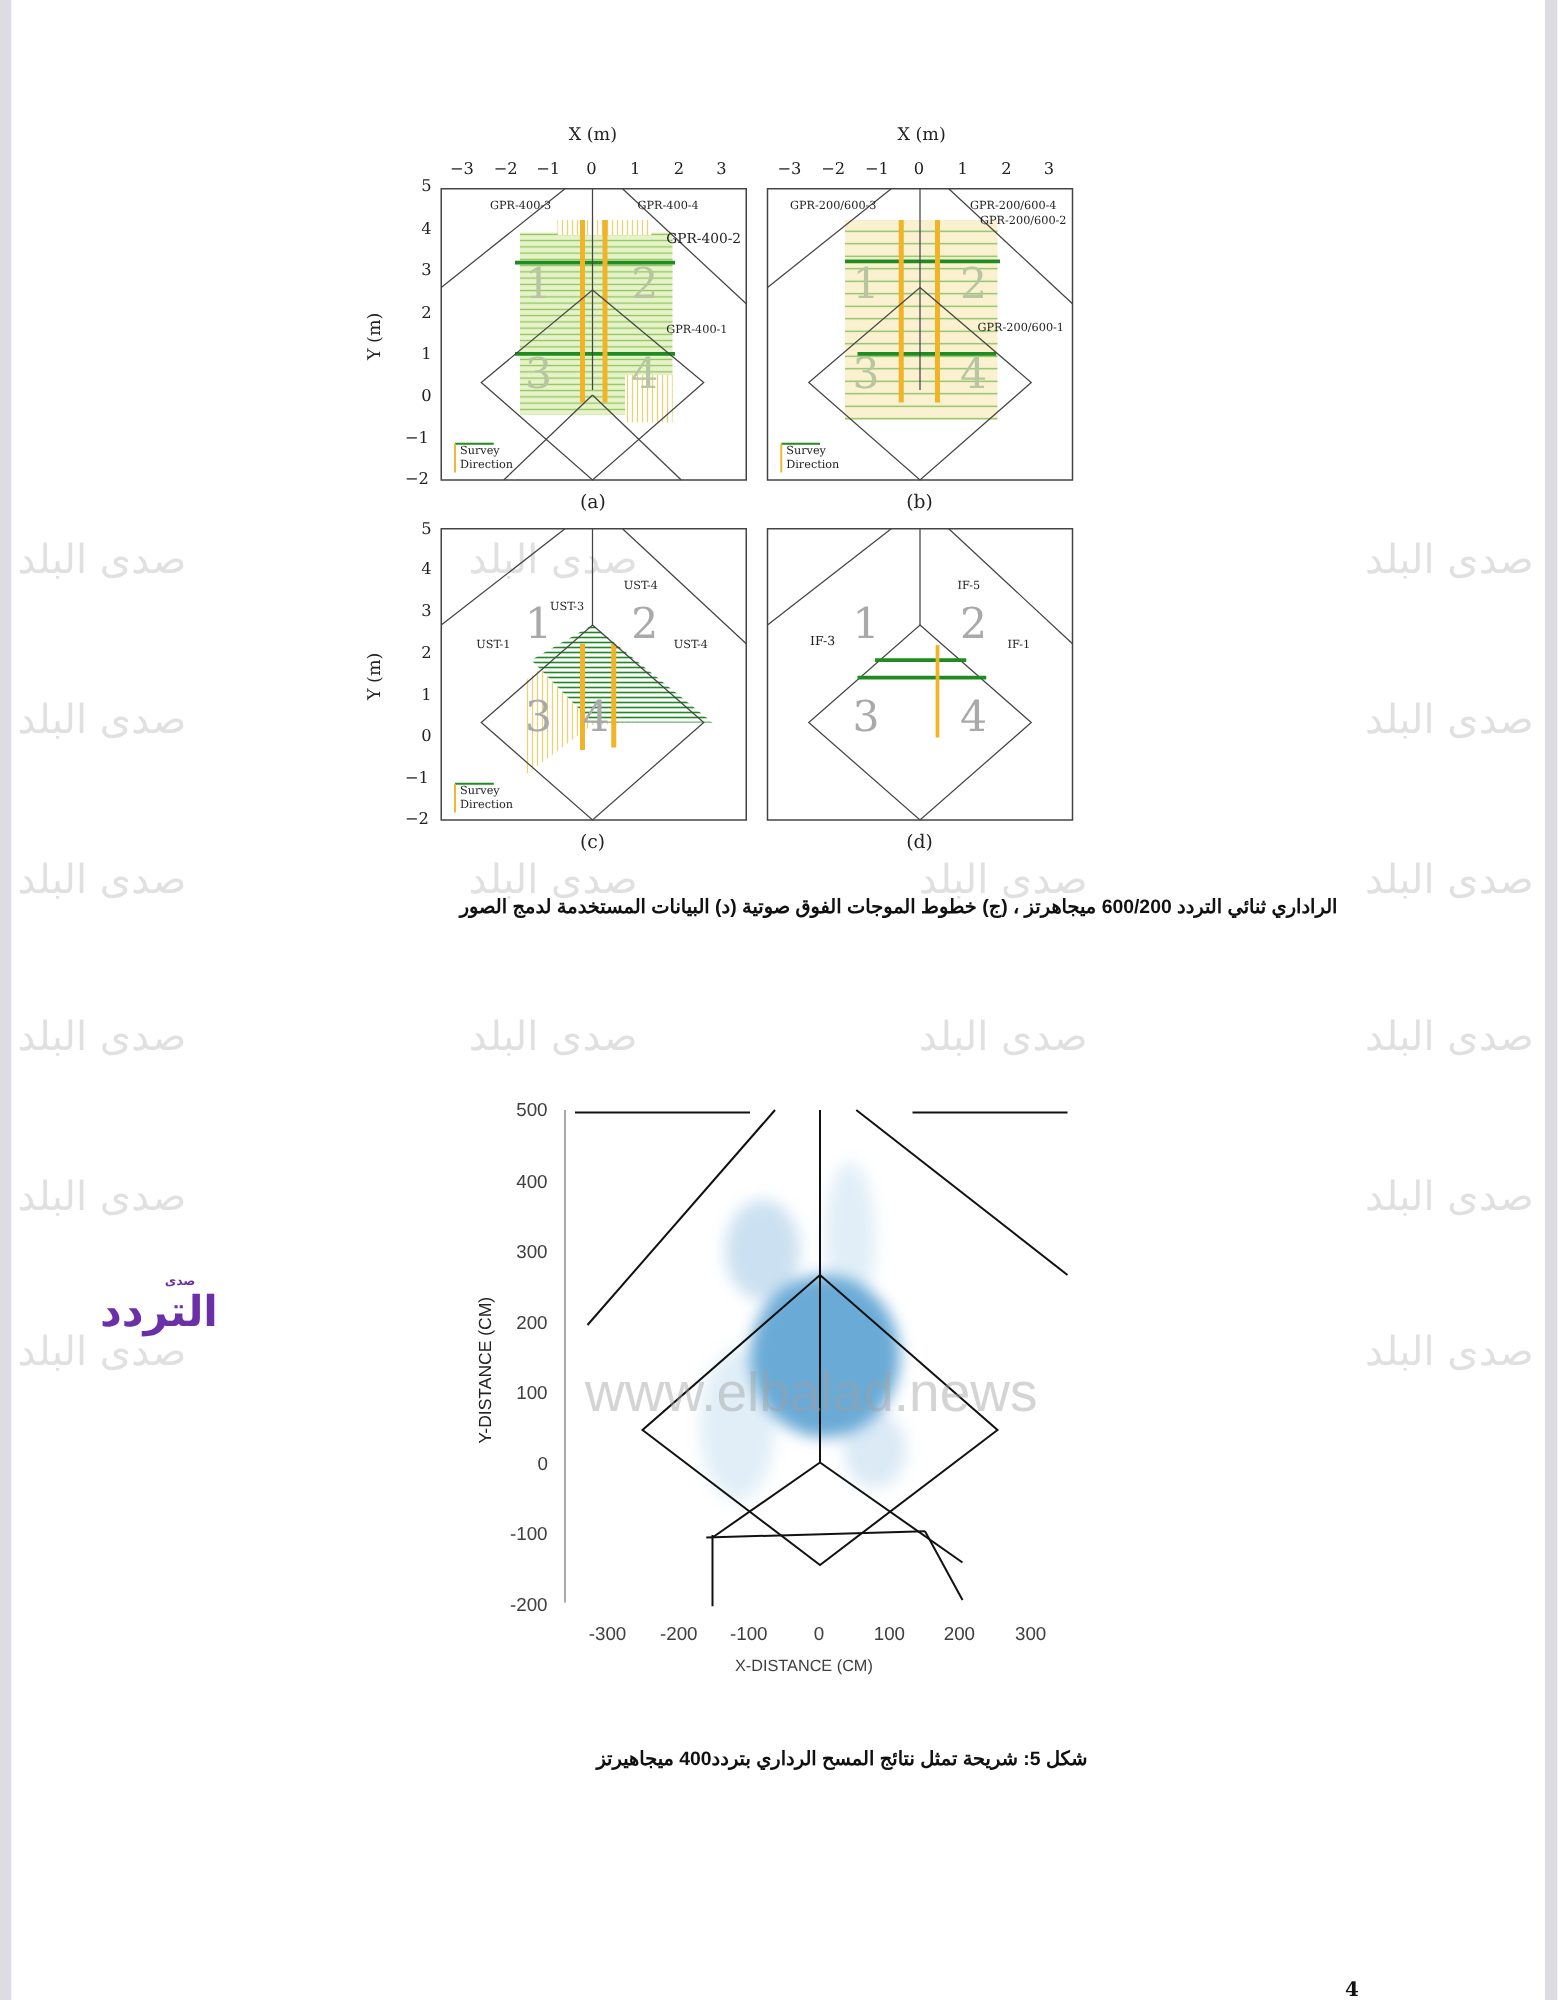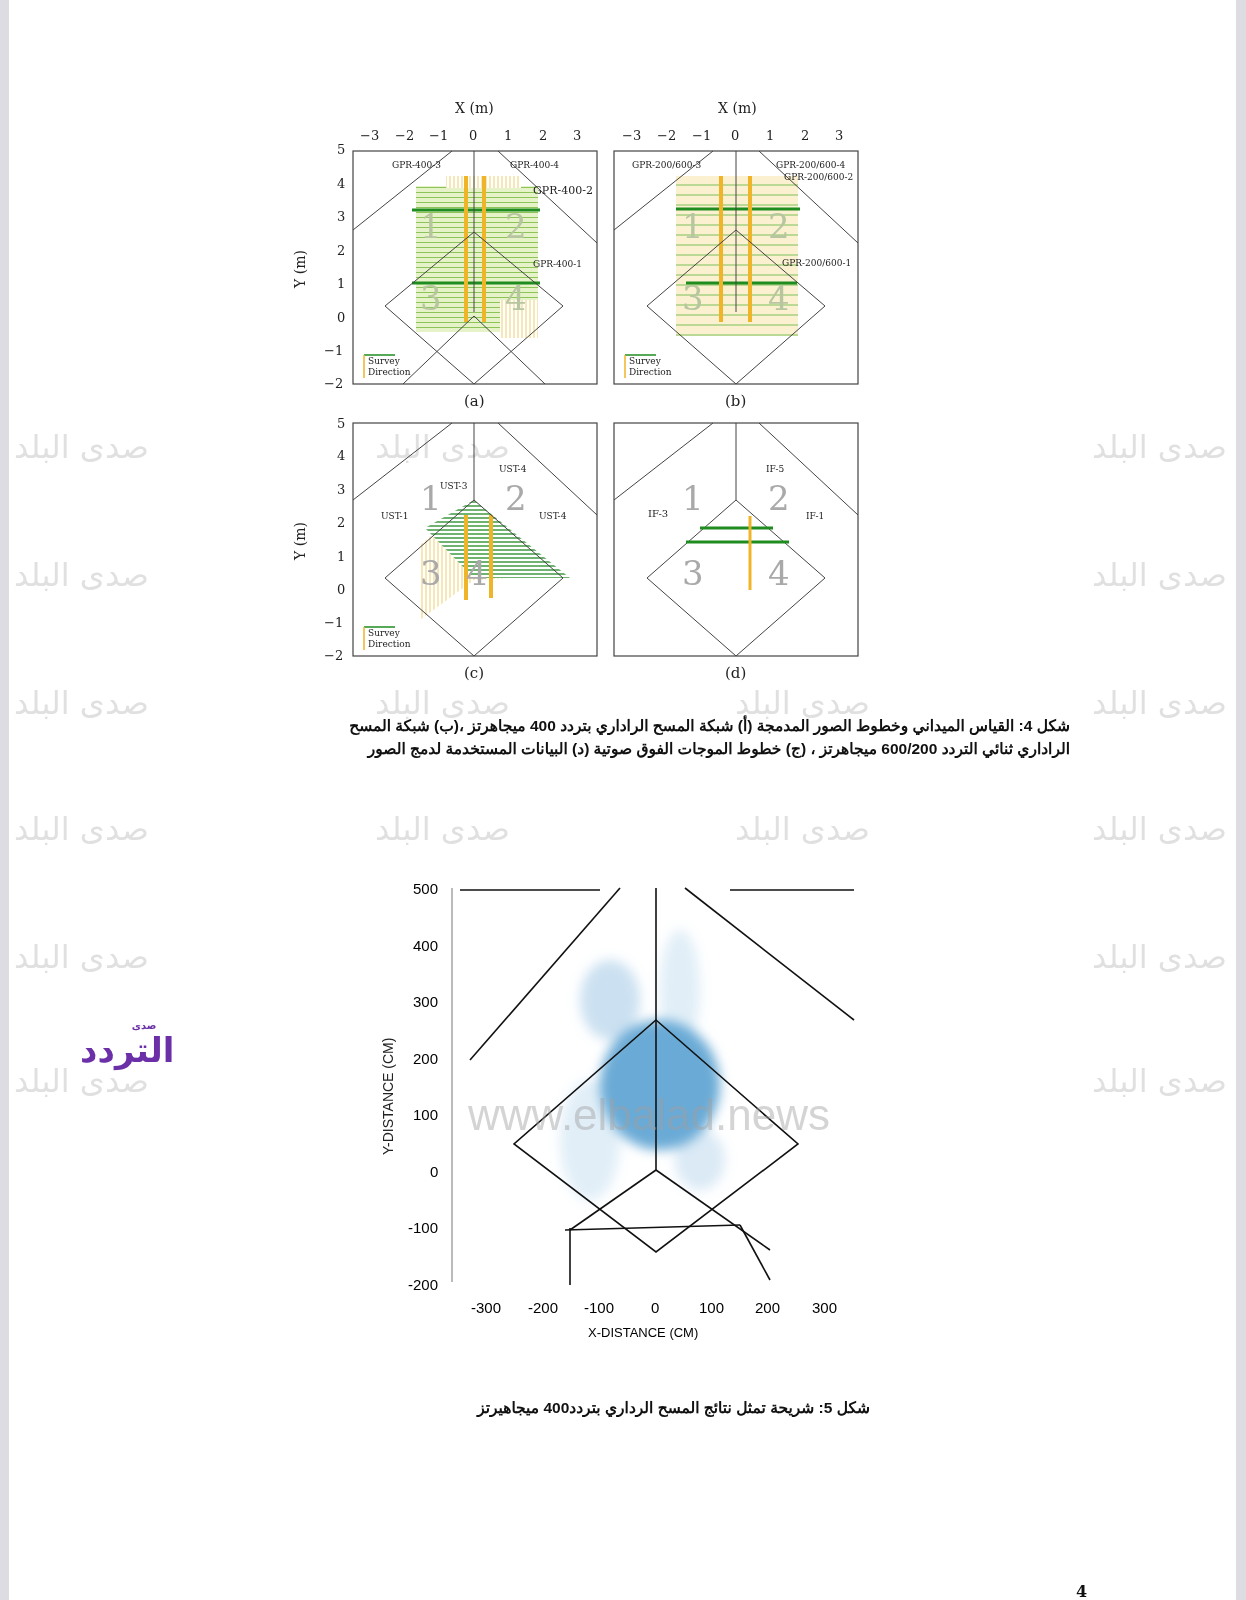--- a/index.html
+++ b/index.html
@@ -8,21 +8,21 @@
   .edge-right{position:absolute;left:1236px;top:0;width:10px;height:1600px;background:#dcdce2;}
   .wm{position:absolute;font-family:"DejaVu Sans",sans-serif;font-size:32px;color:#d9d9d9;direction:rtl;white-space:nowrap;opacity:.8;}
   .fig{position:absolute;}
   .panel-label{position:absolute;font-size:15px;color:#222;}
   .axis-title{position:absolute;font-size:14px;color:#222;}
   .tick{position:absolute;font-size:13px;color:#222;}
   .caption{position:absolute;font-family:"Liberation Sans",sans-serif;font-weight:bold;font-size:15.5px;color:#111;direction:rtl;text-align:right;line-height:23px;}
   .logo{position:absolute;left:80px;top:1030px;font-family:"DejaVu Sans",sans-serif;font-weight:bold;font-size:34px;color:#6b2fa8;direction:rtl;}
   .logo small{position:absolute;top:-10px;right:18px;font-size:10px;}
   .page-num{position:absolute;left:1076px;top:1582px;font-weight:bold;font-size:16px;color:#111;}
-  .chart-tick{position:absolute;font-family:"Liberation Sans",sans-serif;font-size:15px;color:#000000;}
+  .chart-tick{position:absolute;font-family:"Liberation Sans",sans-serif;font-size:15px;color:#404040;}
   .ylab{position:absolute;font-family:"Liberation Sans",sans-serif;font-size:14px;color:#222;transform:rotate(-90deg);transform-origin:left top;}
   .url-wm{position:absolute;font-family:"Liberation Sans",sans-serif;font-size:44px;color:rgba(160,160,160,.45);left:468px;top:1090px;}
 </style>
 </head>
 <body>
 
 <div class="edge-left"></div>
 <div class="edge-right"></div>
 
 <div class="wm" style="left:14px;top:428px">صدى البلد</div>
@@ -219,21 +219,20 @@
   <div class="tick" style="left:629px;top:356px;font-size:9px;line-height:11px"><span>Survey</span><br><span>Direction</span></div>
   <div class="tick" style="left:368px;top:628px;font-size:9px;line-height:11px"><span>Survey</span><br><span>Direction</span></div>
 
   <div class="panel-label" style="left:464px;top:392px">(a)</div>
   <div class="panel-label" style="left:725px;top:392px">(b)</div>
   <div class="panel-label" style="left:464px;top:664px">(c)</div>
   <div class="panel-label" style="left:725px;top:664px">(d)</div>
 </div>
 
 <div class="caption" style="left:150px;top:714px;width:920px">
-  <div>شكل 4: القياس الميداني وخطوط الصور المدمجة (أ) شبكة المسح الراداري بتردد 400 ميجاهرتز ،(ب) شبكة المسح</div>
   <div>الراداري  ثنائي التردد 600/200 ميجاهرتز ، (ج) خطوط الموجات الفوق صوتية (د) البيانات المستخدمة لدمج الصور</div>
 </div>
 
 <div>
   <svg class="fig" style="left:440px;top:880px" width="430" height="420">
     <defs>
         <filter id="blur">
           <feGaussianBlur stdDeviation="6"></feGaussianBlur>
         </filter>
       </defs>

